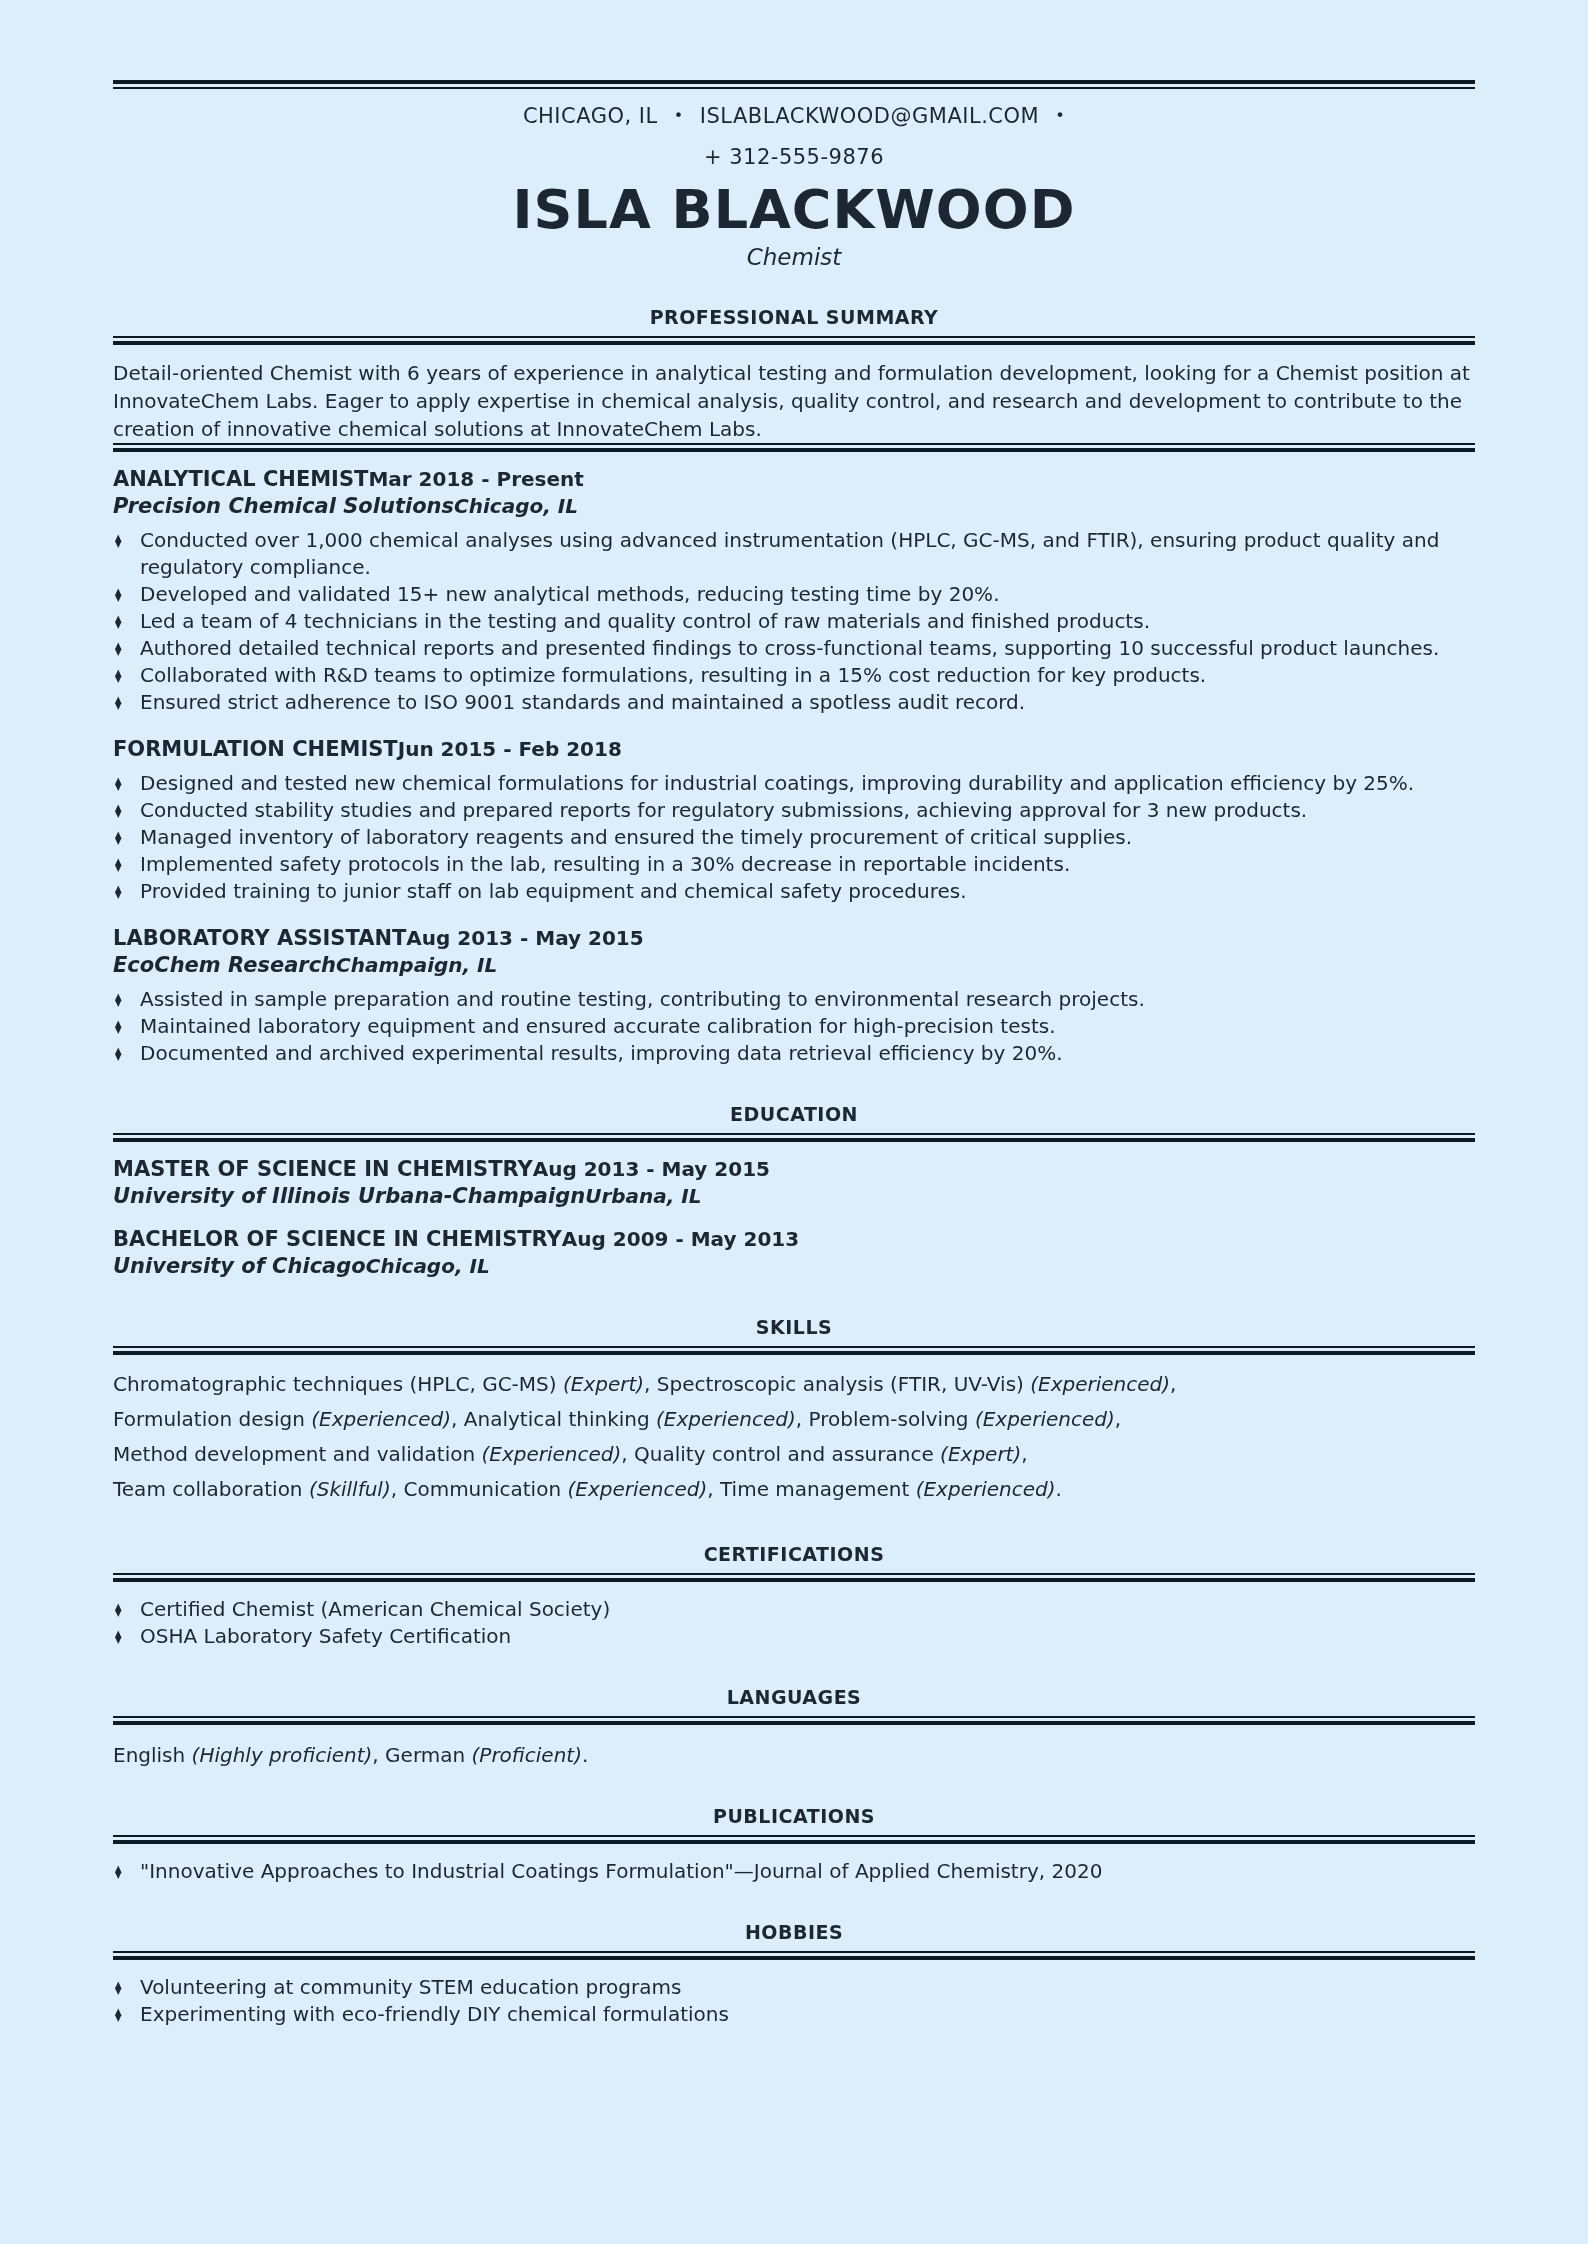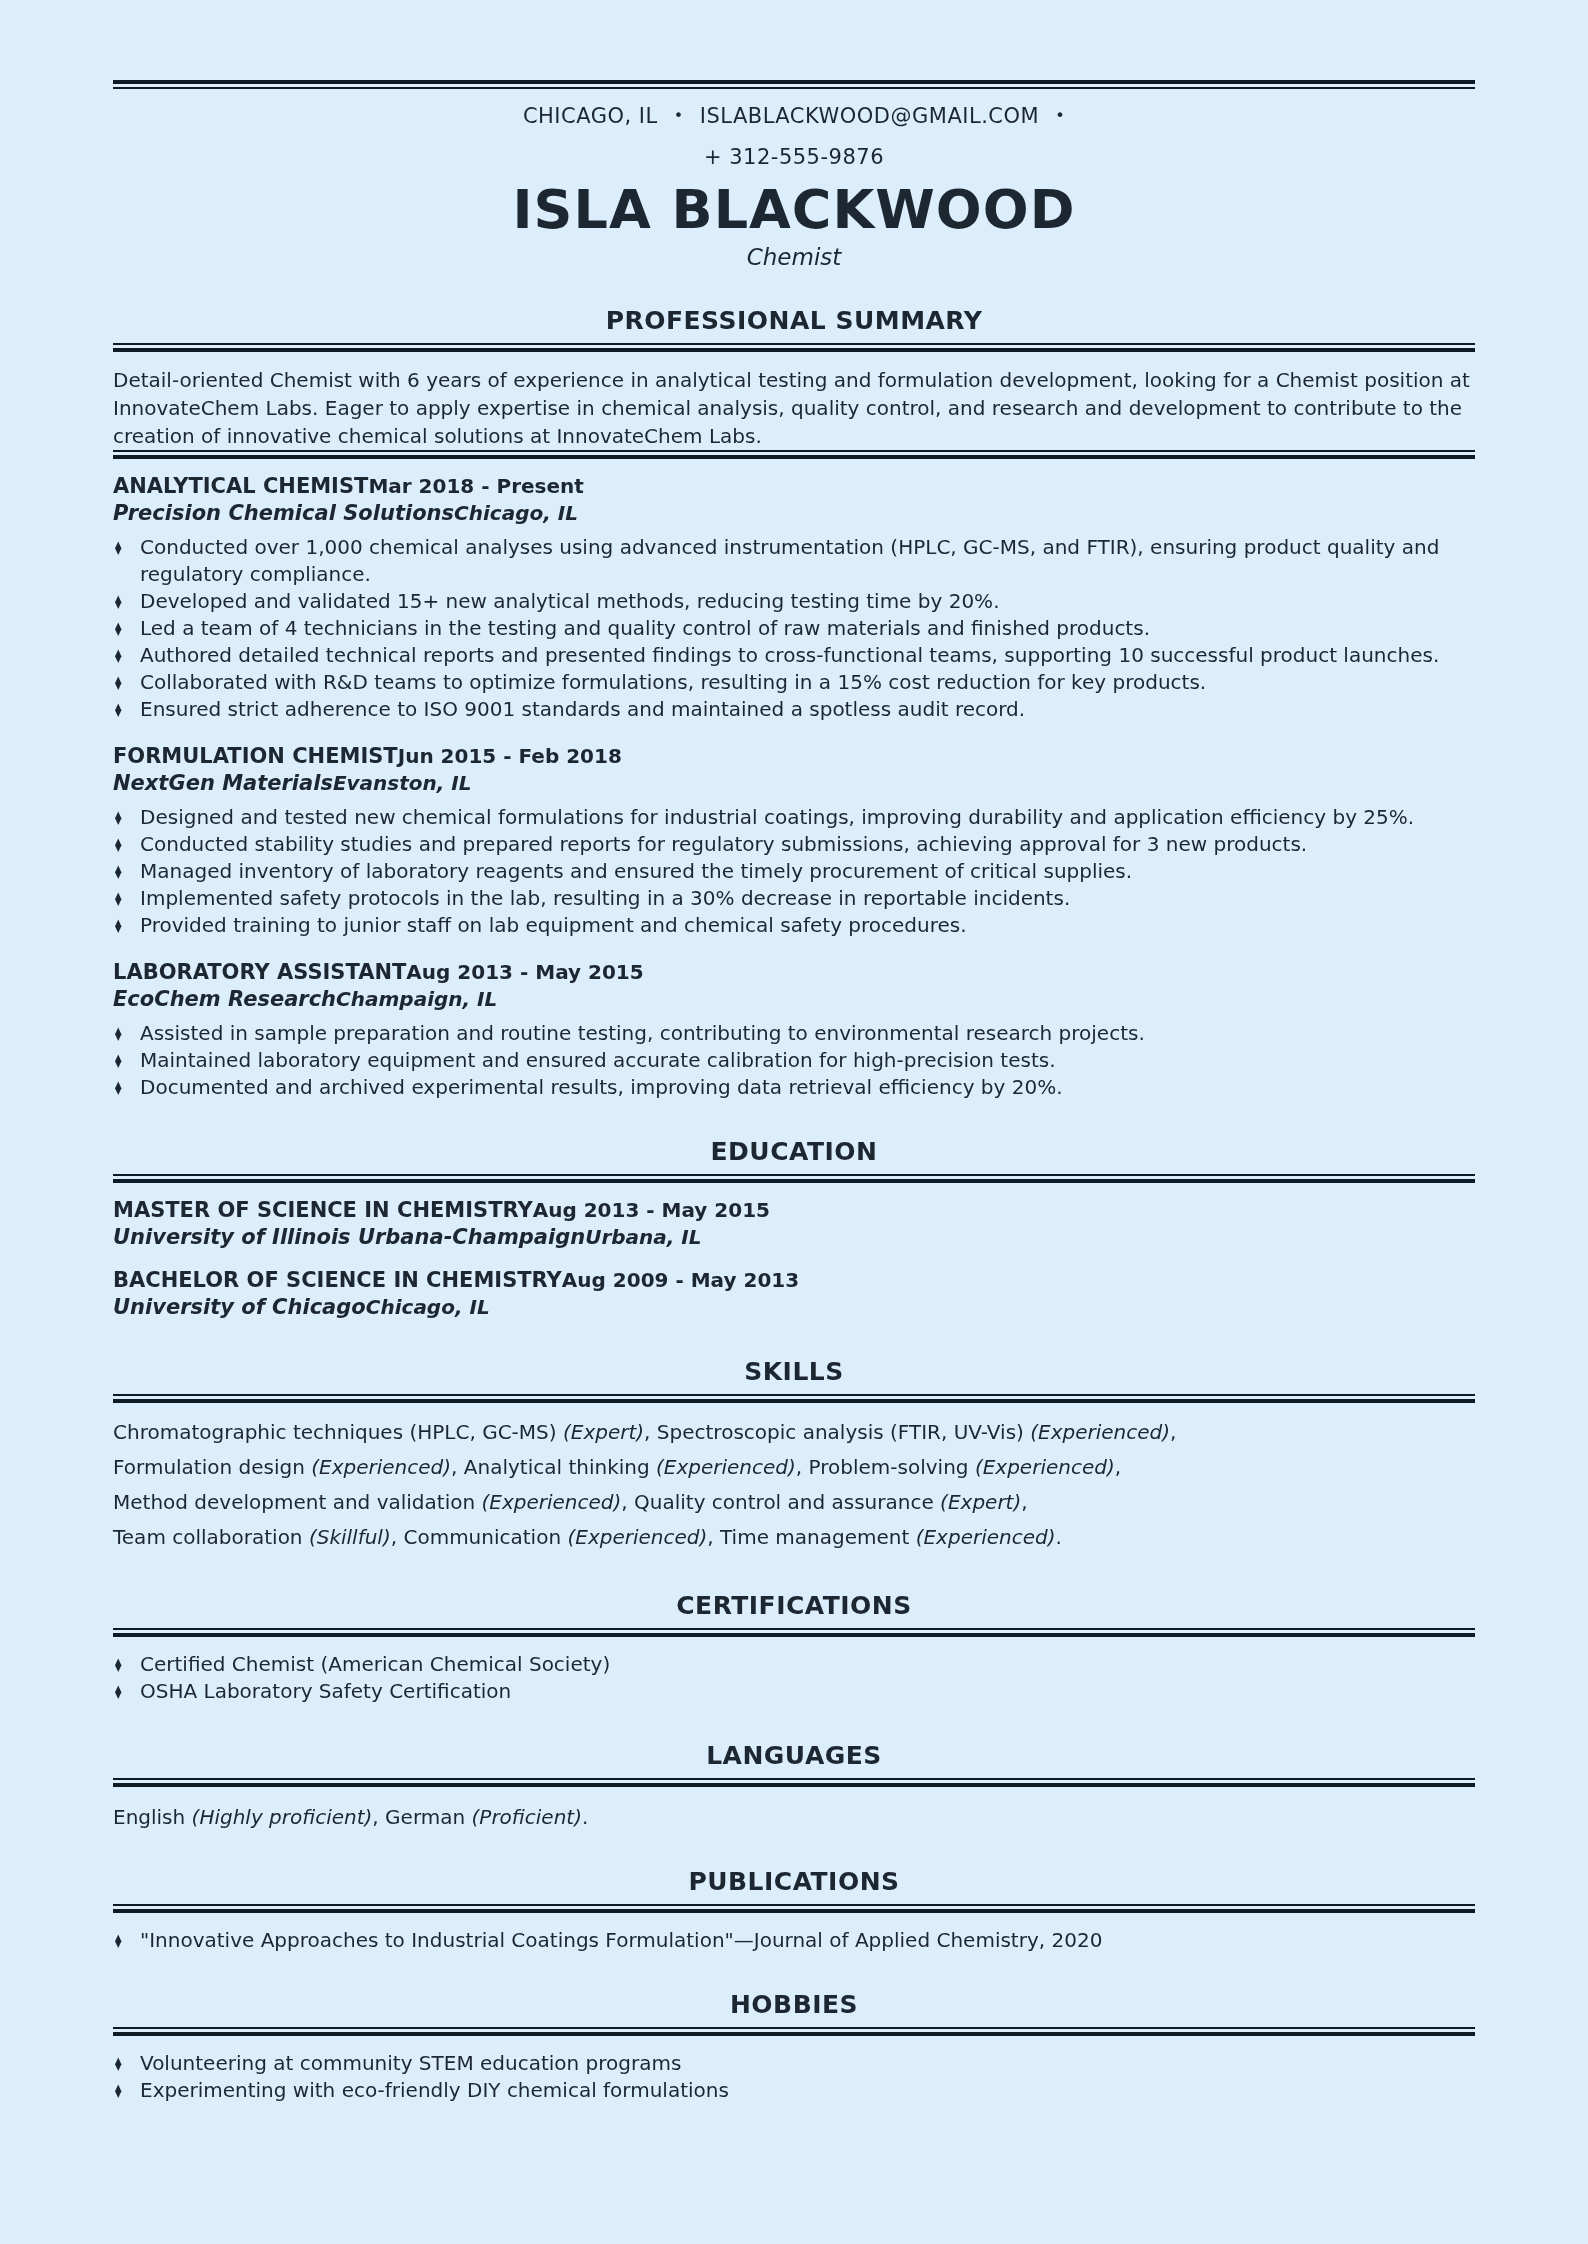--- a/index.html
+++ b/index.html
@@ -29,21 +29,21 @@
     font-size:21px; letter-spacing:0.5px; margin-top:12px; line-height:30px;
   }
   .contact .dot{font-size:16px;}
   .contact.phone{margin-top:11px;}
   h1.name{font-size:54px; line-height:60px; font-weight:bold; letter-spacing:1px; margin-top:8px;}
   .role{font-style:italic; font-size:23px; margin-top:4px;}
 
   
   section{margin-top:0;}
   h2.sec{
-    text-align:center; font-size:25px; font-weight:bold; letter-spacing:0.5px;
+    text-align:center; font-size:19px; font-weight:bold; letter-spacing:0.5px;
     margin-top:36px; margin-bottom:8px;
   }
 
   p.summary{font-size:20px; line-height:28px; margin-top:14px;}
 
   
   .job{margin-top:14px; margin-bottom:20px;}
   .row{display:flex; justify-content:flex-start; align-items:baseline; line-height:27px;}
   .jtitle{font-size:21px; font-weight:bold;}
   .jdates{font-size:20px; font-weight:bold; text-align:right; white-space:nowrap;}
@@ -132,24 +132,20 @@
             <span class="btxt">Ensured strict adherence to ISO 9001 standards and maintained a spotless audit record.</span>
           </li>
       </ul>
     </article>
 
     <article class="job">
       <div class="row">
         <h3 class="jtitle">FORMULATION CHEMIST</h3>
         <div class="jdates">Jun 2015 - Feb 2018</div>
       </div>
-      <div class="row">
-        <div class="jcompany">NextGen Materials</div>
-        <div class="jloc">Evanston, IL</div>
-      </div>
       <ul class="blist">
         <li>
             <span class="blt">⧫</span>
             <span class="btxt">Designed and tested new chemical formulations for industrial coatings, improving durability and application efficiency by 25%.</span>
           </li>
         <li>
             <span class="blt">⧫</span>
             <span class="btxt">Conducted stability studies and prepared reports for regulatory submissions, achieving approval for 3 new products.</span>
           </li>
         <li>

